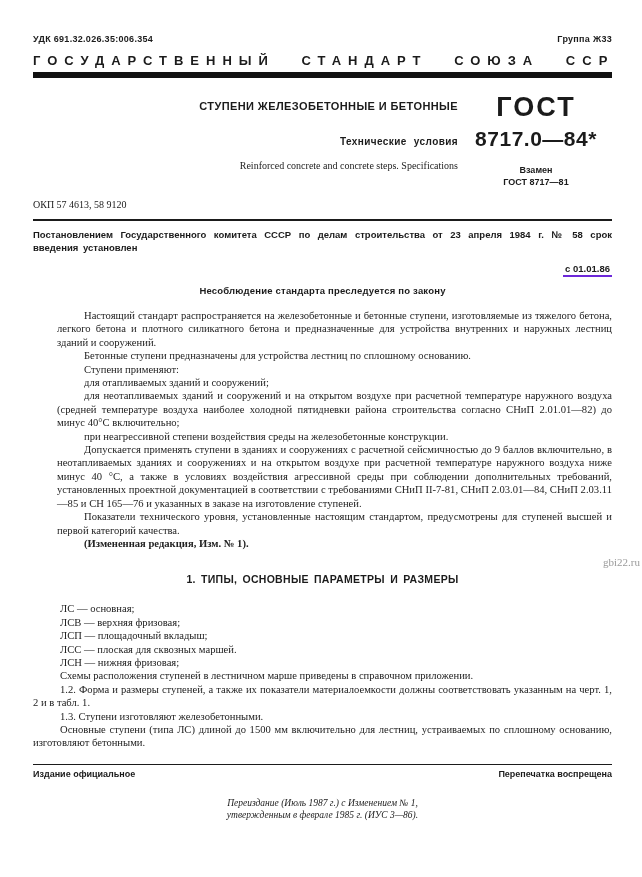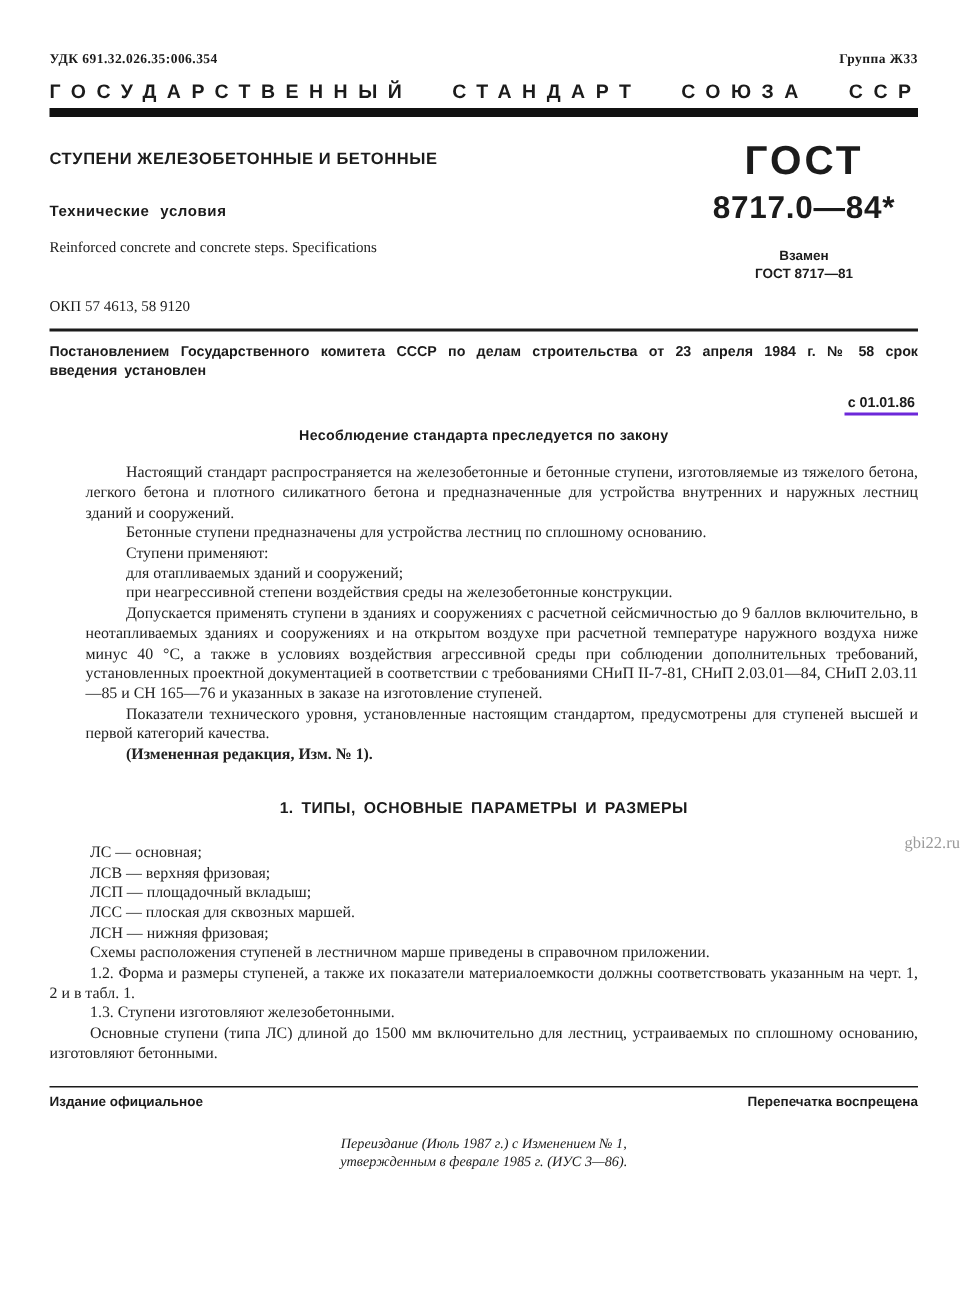--- a/index.html
+++ b/index.html
@@ -10,36 +10,36 @@
     background:#ffffff;
     color:#1b1b1b;
     font-family:"Liberation Serif", serif;
     overflow:hidden;
   }
   .content{position:absolute;left:33px;right:30px;top:34px;}
 
   
   .udk-row{
     display:flex;justify-content:space-between;
-    font-family:Liberation Serif, serif;
+    font-family:Liberation Sans, sans-serif;
     font-weight:bold;font-size:9px;letter-spacing:.3px;text-align:center;
   }
   .banner{
     margin-top:9px;
     font-family:"Liberation Sans", sans-serif;
     font-weight:bold;font-size:13px;
     letter-spacing:7px;word-spacing:16px;
     white-space:nowrap;overflow:hidden;
     text-align:justify;text-align-last:justify;
   }
   .black-bar{height:6px;background:#111;margin-top:4px;}
 
   
   .title-grid{display:flex;margin-top:16px;}
-  .title-left{width:425px;text-align:left;}
+  .title-left{width:425px;text-align:right;}
   .title-right{width:152px;margin-left:auto;text-align:center;}
   .doc-title{
     font-family:"Liberation Sans", sans-serif;
     font-weight:bold;font-size:11px;letter-spacing:.4px;
     margin-top:6px;
   }
   .doc-subtitle{
     font-family:"Liberation Sans", sans-serif;
     font-weight:bold;font-size:10px;letter-spacing:.4px;word-spacing:4px;
     margin-top:24px;
@@ -150,20 +150,21 @@
     <div class="effective-date">
       <span>с 01.01.86</span>
     </div>
     <div class="law-notice">Несоблюдение стандарта преследуется по закону</div>
 
     <div class="body-text">
       <p>Настоящий стандарт  распространяется  на  железобетонные и бетонные ступени, изготовляемые из тяжелого бетона, легкого бетона и плотного силикатного  бетона  и  предназначенные  для  устройства внутренних и наружных лестниц зданий и  сооружений.</p>
       <p>Бетонные ступени предназначены для устройства лестниц по сплошному основанию.</p>
       <p>Ступени применяют:</p>
       <p>для отапливаемых зданий и сооружений;</p>
+      <p>для неотапливаемых зданий и сооружений и на открытом воздухе при расчетной температуре наружного воздуха (средней температуре воздуха наиболее холодной  пятидневки  района  строительства согласно СНиП 2.01.01—82) до минус  40°С включительно;</p>
       <p>при неагрессивной степени  воздействия среды  на железобетонные конструкции.</p>
       <p>Допускается применять ступени в зданиях  и  сооружениях с расчетной сейсмичностью до 9 баллов включительно, в неотапливаемых зданиях и  сооружениях и на открытом воздухе при расчетной температуре наружного воздуха ниже минус 40 °С, а также в условиях воздействия агрессивной среды при соблюдении дополнительных  требований, установленных  проектной документацией в соответствии с требованиями СНиП II-7-81, СНиП 2.03.01—84, СНиП 2.03.11—85 и СН 165—76 и указанных в заказе на изготовление ступеней.</p>
       <p>Показатели технического уровня, установленные настоящим стандартом,  предусмотрены  для ступеней высшей и первой категорий качества.</p>
       <p class="bold-note">(Измененная редакция, Изм. № 1).</p>
     </div>
 
     <div class="section-heading">1. ТИПЫ, ОСНОВНЫЕ ПАРАМЕТРЫ И РАЗМЕРЫ</div>
 
     <div class="section-body">
       <p>ЛС — основная;</p>

